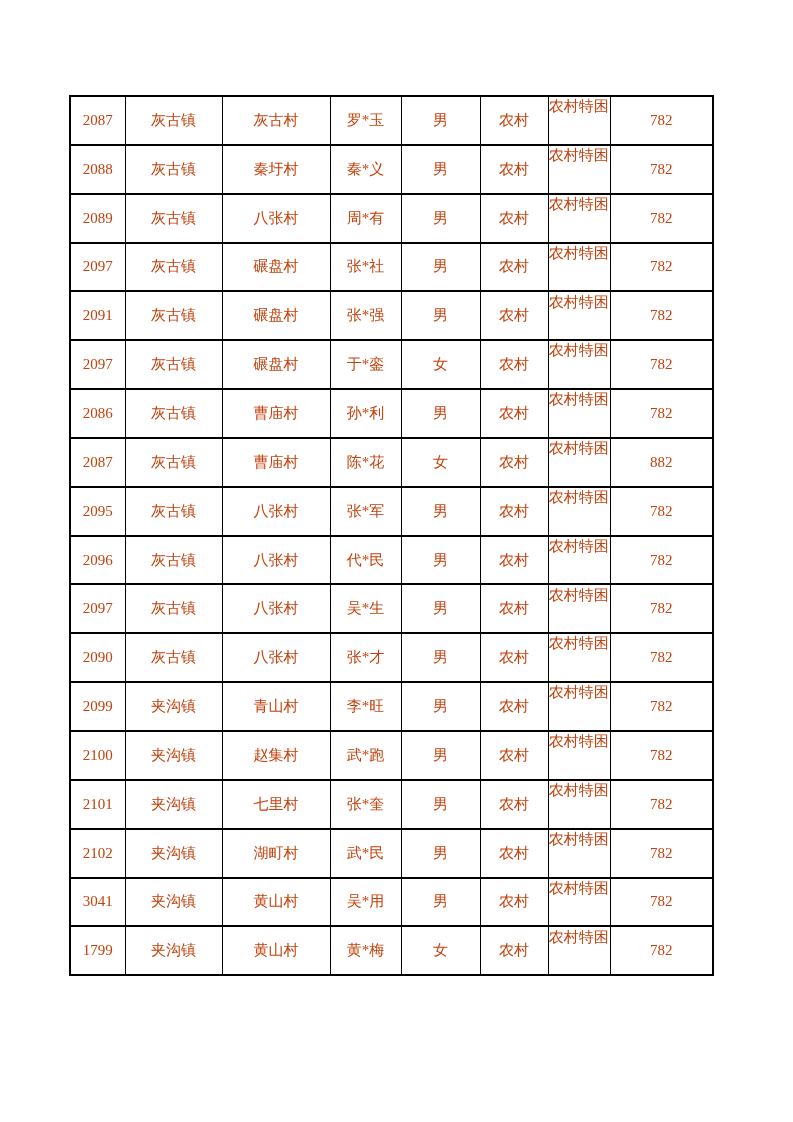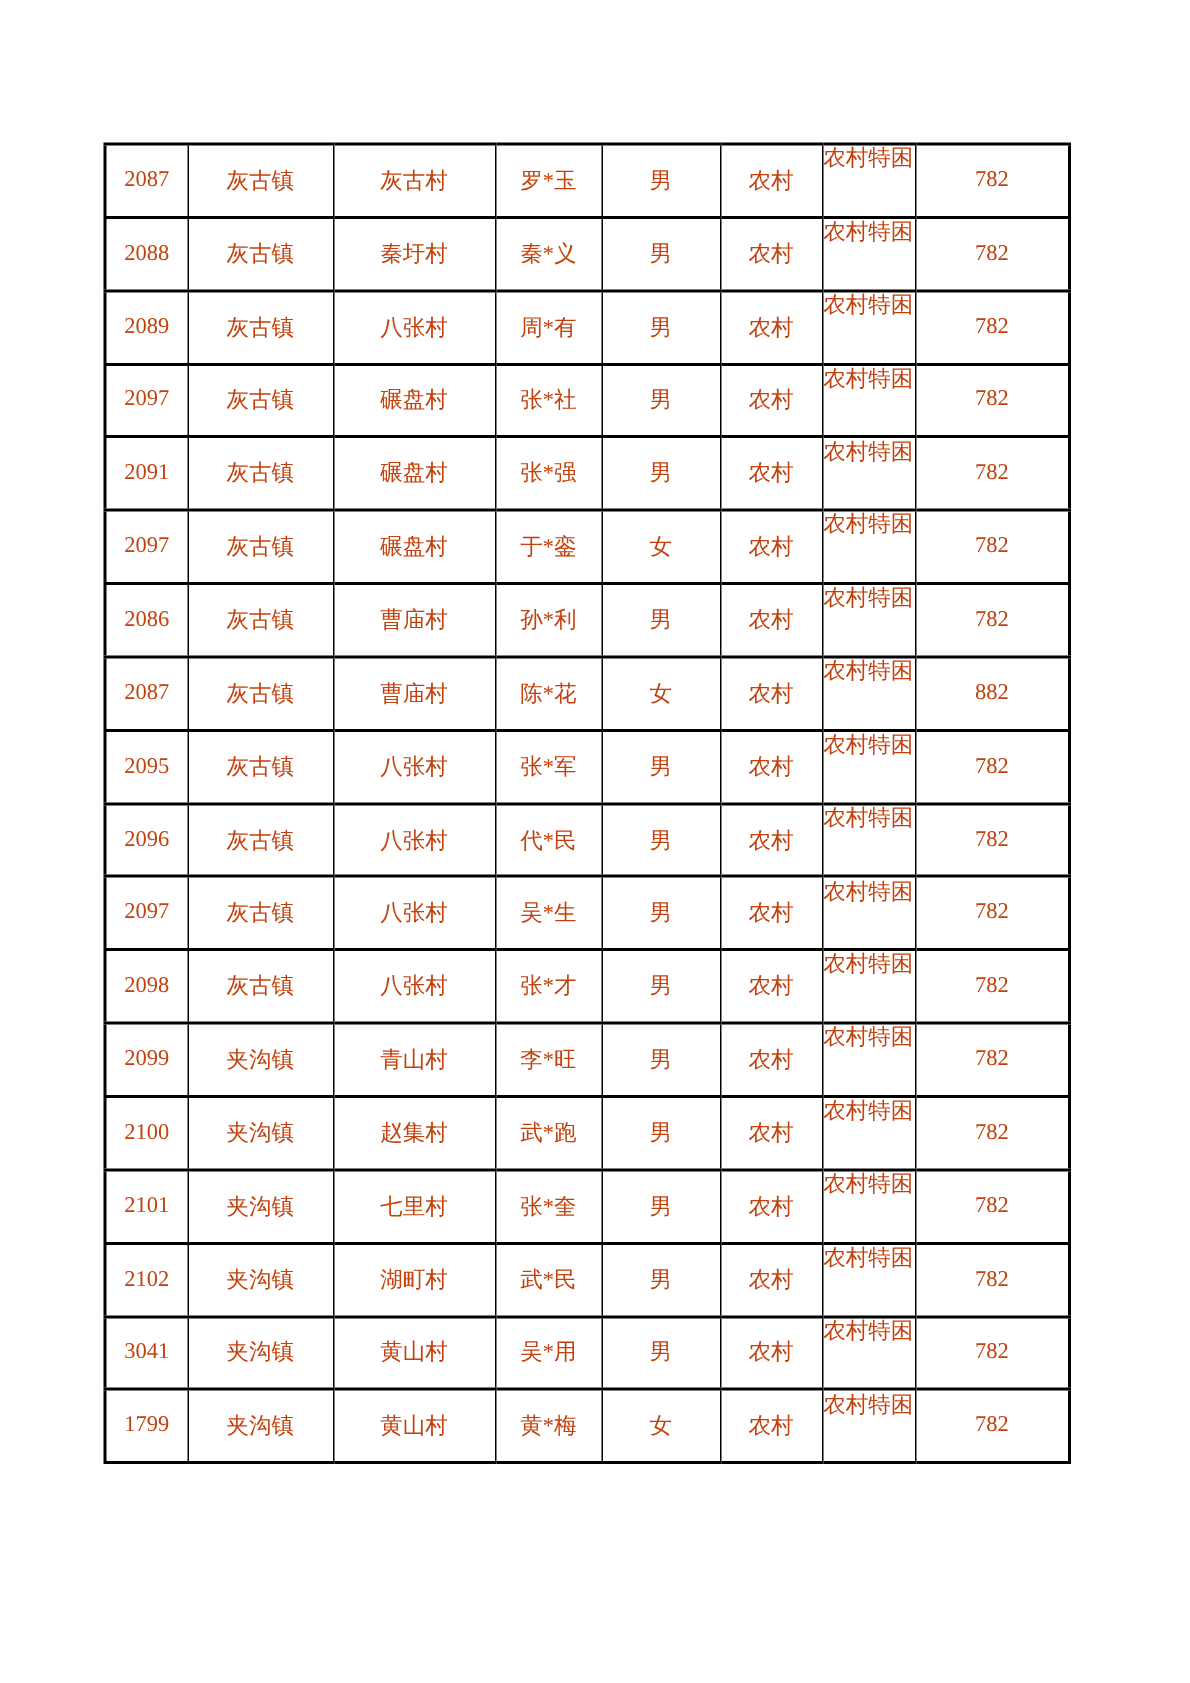--- a/index.html
+++ b/index.html
@@ -215,21 +215,21 @@
       <td>吴*生</td>
       <td>男</td>
       <td>农村</td>
       <td class="c-support">
         <div class="support-clip">农村特困人员分散供养</div>
       </td>
       <td>782</td>
     </tr>
 
     <tr>
-      <td>2098</td>
+      <td>2090</td>
       <td>灰古镇</td>
       <td>八张村</td>
       <td>张*才</td>
       <td>男</td>
       <td>农村</td>
       <td class="c-support">
         <div class="support-clip">农村特困人员分散供养</div>
       </td>
       <td>782</td>
     </tr>

